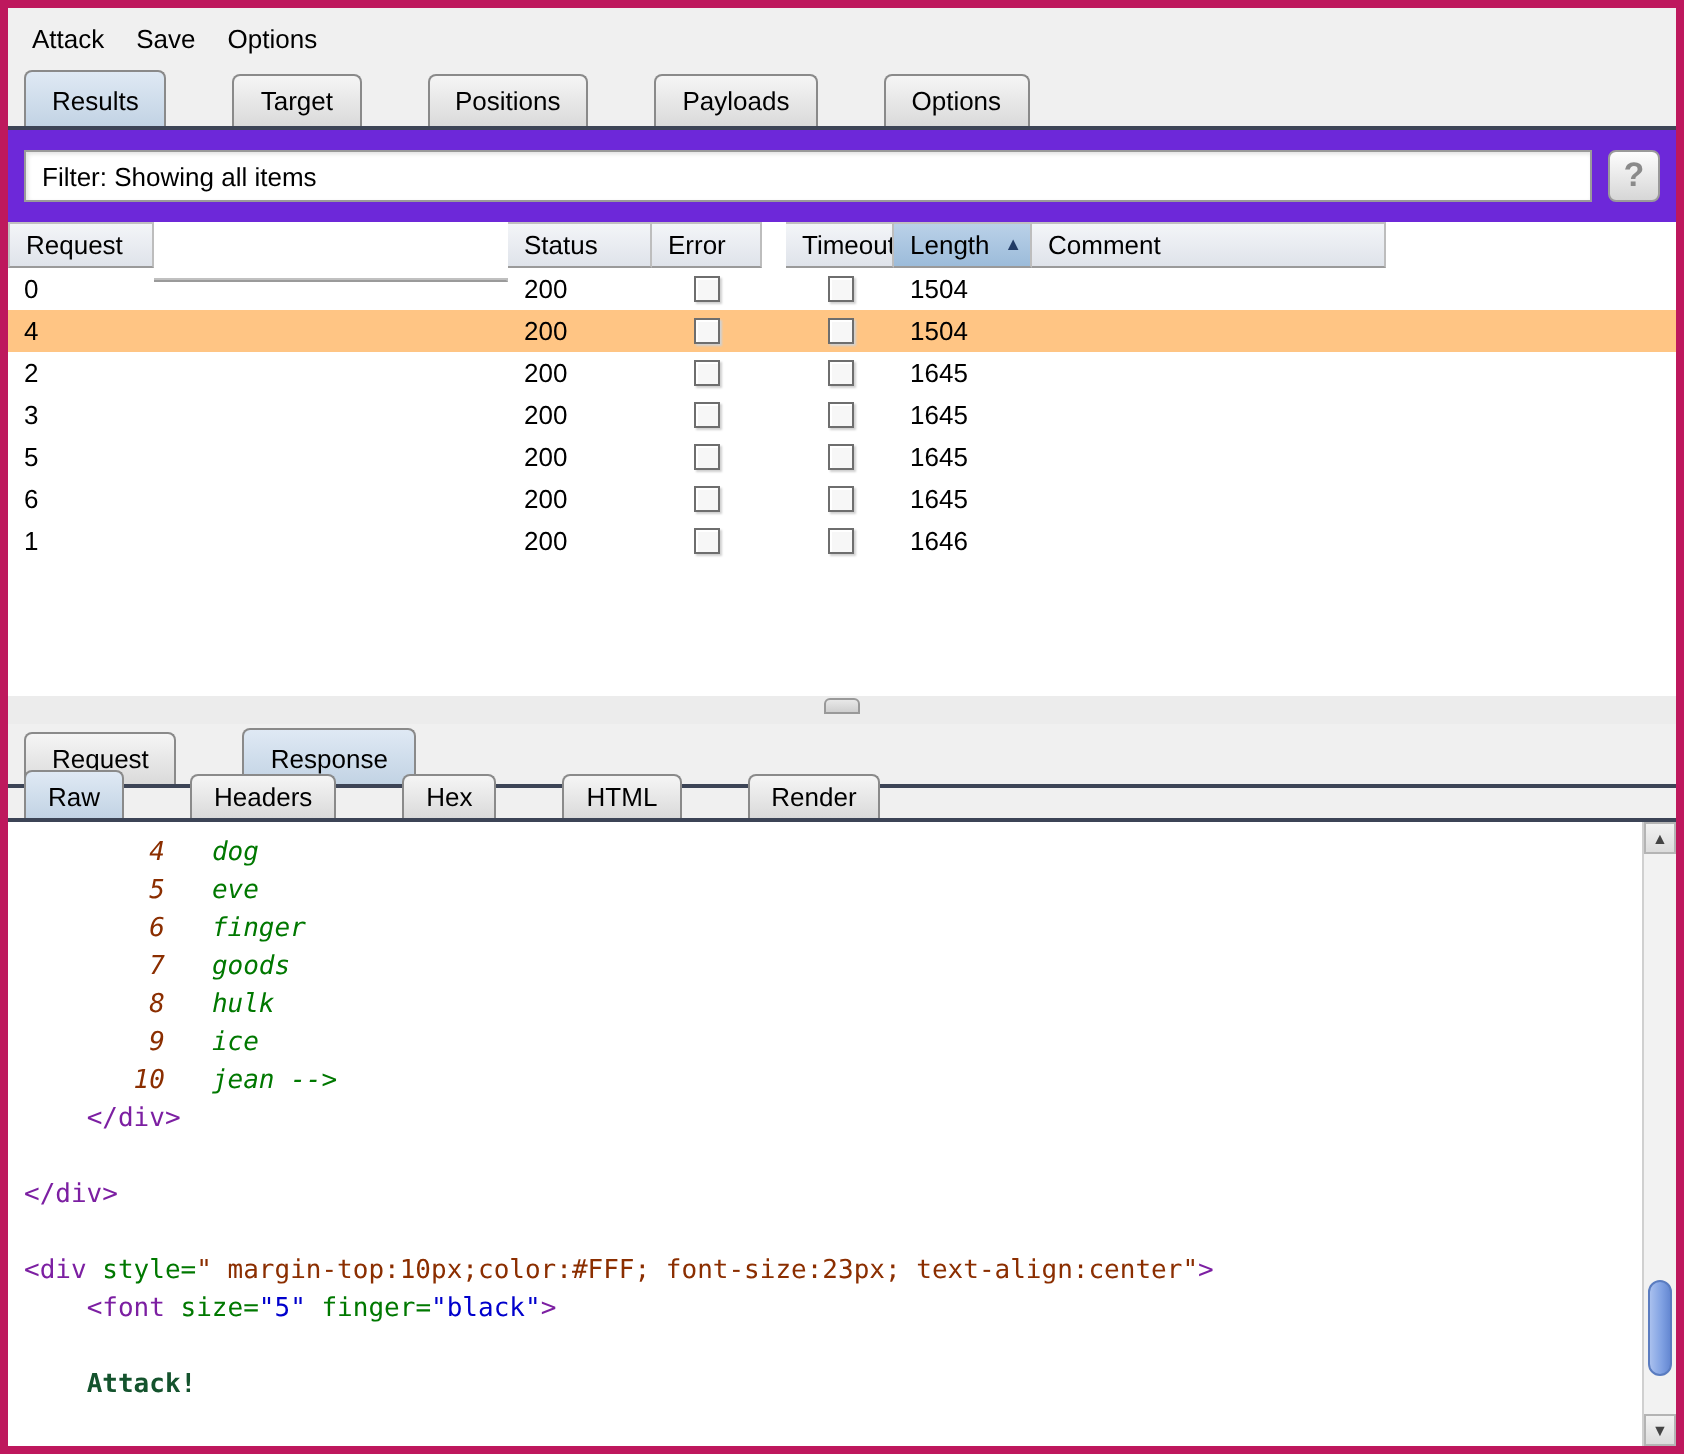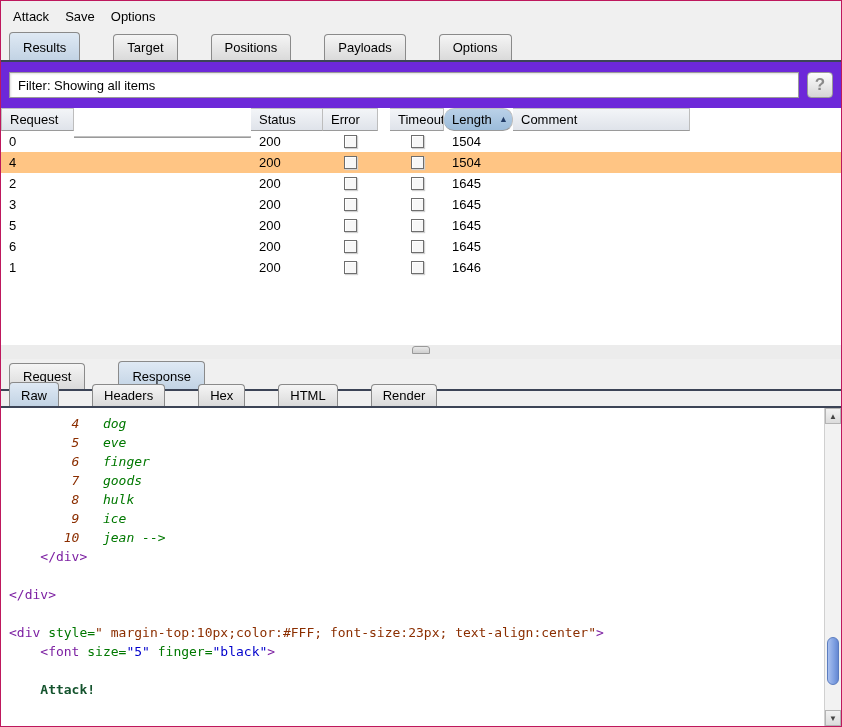--- a/index.html
+++ b/index.html
@@ -1,21 +1,21 @@
 <!DOCTYPE html>
 <html style="--selection-orange: #ffc584; --sorted-header-top: #bad1e8; --sorted-header-bottom: #9cbcda; --tab-selected-top: #dfe9f4; --tab-selected-bottom: #c2d3e4; --accent-line: #3c4456; --syntax-num: #8b2e00; --syntax-word: #007800; --syntax-tag: #7c1fa2; --syntax-attr: #007800; --syntax-str: #8b2e00; --syntax-val: #0000cc; --scroll-thumb: #7fa0e2;"><head>
 <meta charset="utf-8">
 <style>
   * { box-sizing: border-box; }
   html,body { margin:0; padding:0; background:#d8d8d8; }
   body { font-family:"Liberation Sans", sans-serif; font-size:13px; color:#000; }
 
   .window {
     position:relative; width:842px; height:727px; overflow:hidden;
-    background:#f0f0f0; border:1px solid #be185d;
+    background:#f0f0f0; border:4px solid #be185d;
     display:flex; flex-direction:column;
   }
 
   
   .menubar { height:30px; display:flex; align-items:center; padding:0 4px; background:#f0f0f0; flex:none; }
   .menu-item { padding:4px 8px; cursor:default; }
 
   
   .tabstrip { display:flex; align-items:flex-end; padding-left:8px; background:#f0f0f0;
               border-bottom:2px solid var(--accent-line); flex:none;gap:32px; }
@@ -59,21 +59,21 @@
   .trow { display:flex; height:21px; line-height:21px; background:#fff; cursor:default; }
   .trow.selected { background:var(--selection-orange); }
   .td { padding-left:8px; white-space:nowrap; overflow:hidden; }
   .td.center { display:flex; align-items:center; justify-content:center; padding-left:0; }
 
   .col-0 { width:73px;  flex:none; }
   .col-1 { width:177px; flex:none;margin-top:28px; }
   .col-2 { width:72px;  flex:none; }
   .col-3 { width:55px;  flex:none; }
   .col-4 { width:54px;  flex:none;margin-left:12px; }
-  .col-5 { width:69px;  flex:none;border-radius:10px; }
+  .col-5 { width:69px;  flex:none; }
   .col-6 { width:177px; flex:none; }
 
   .cb { width:13px; height:13px; background:#f7f7f7; border:1px solid #6e6e6e;
         box-shadow:inset 1px 1px 0 #ffffff, 1px 1px 1px #d0d0d0; }
 
   
   .splitter { height:14px; background:#ececec; flex:none; position:relative; cursor:row-resize; }
   .grip { position:absolute; left:50%; top:1px; transform:translateX(-50%);
           width:18px; height:8px; background:linear-gradient(#e8e8e8,#cfcfcf);
           border:1px solid #999; border-radius:3px 3px 0 0; }

